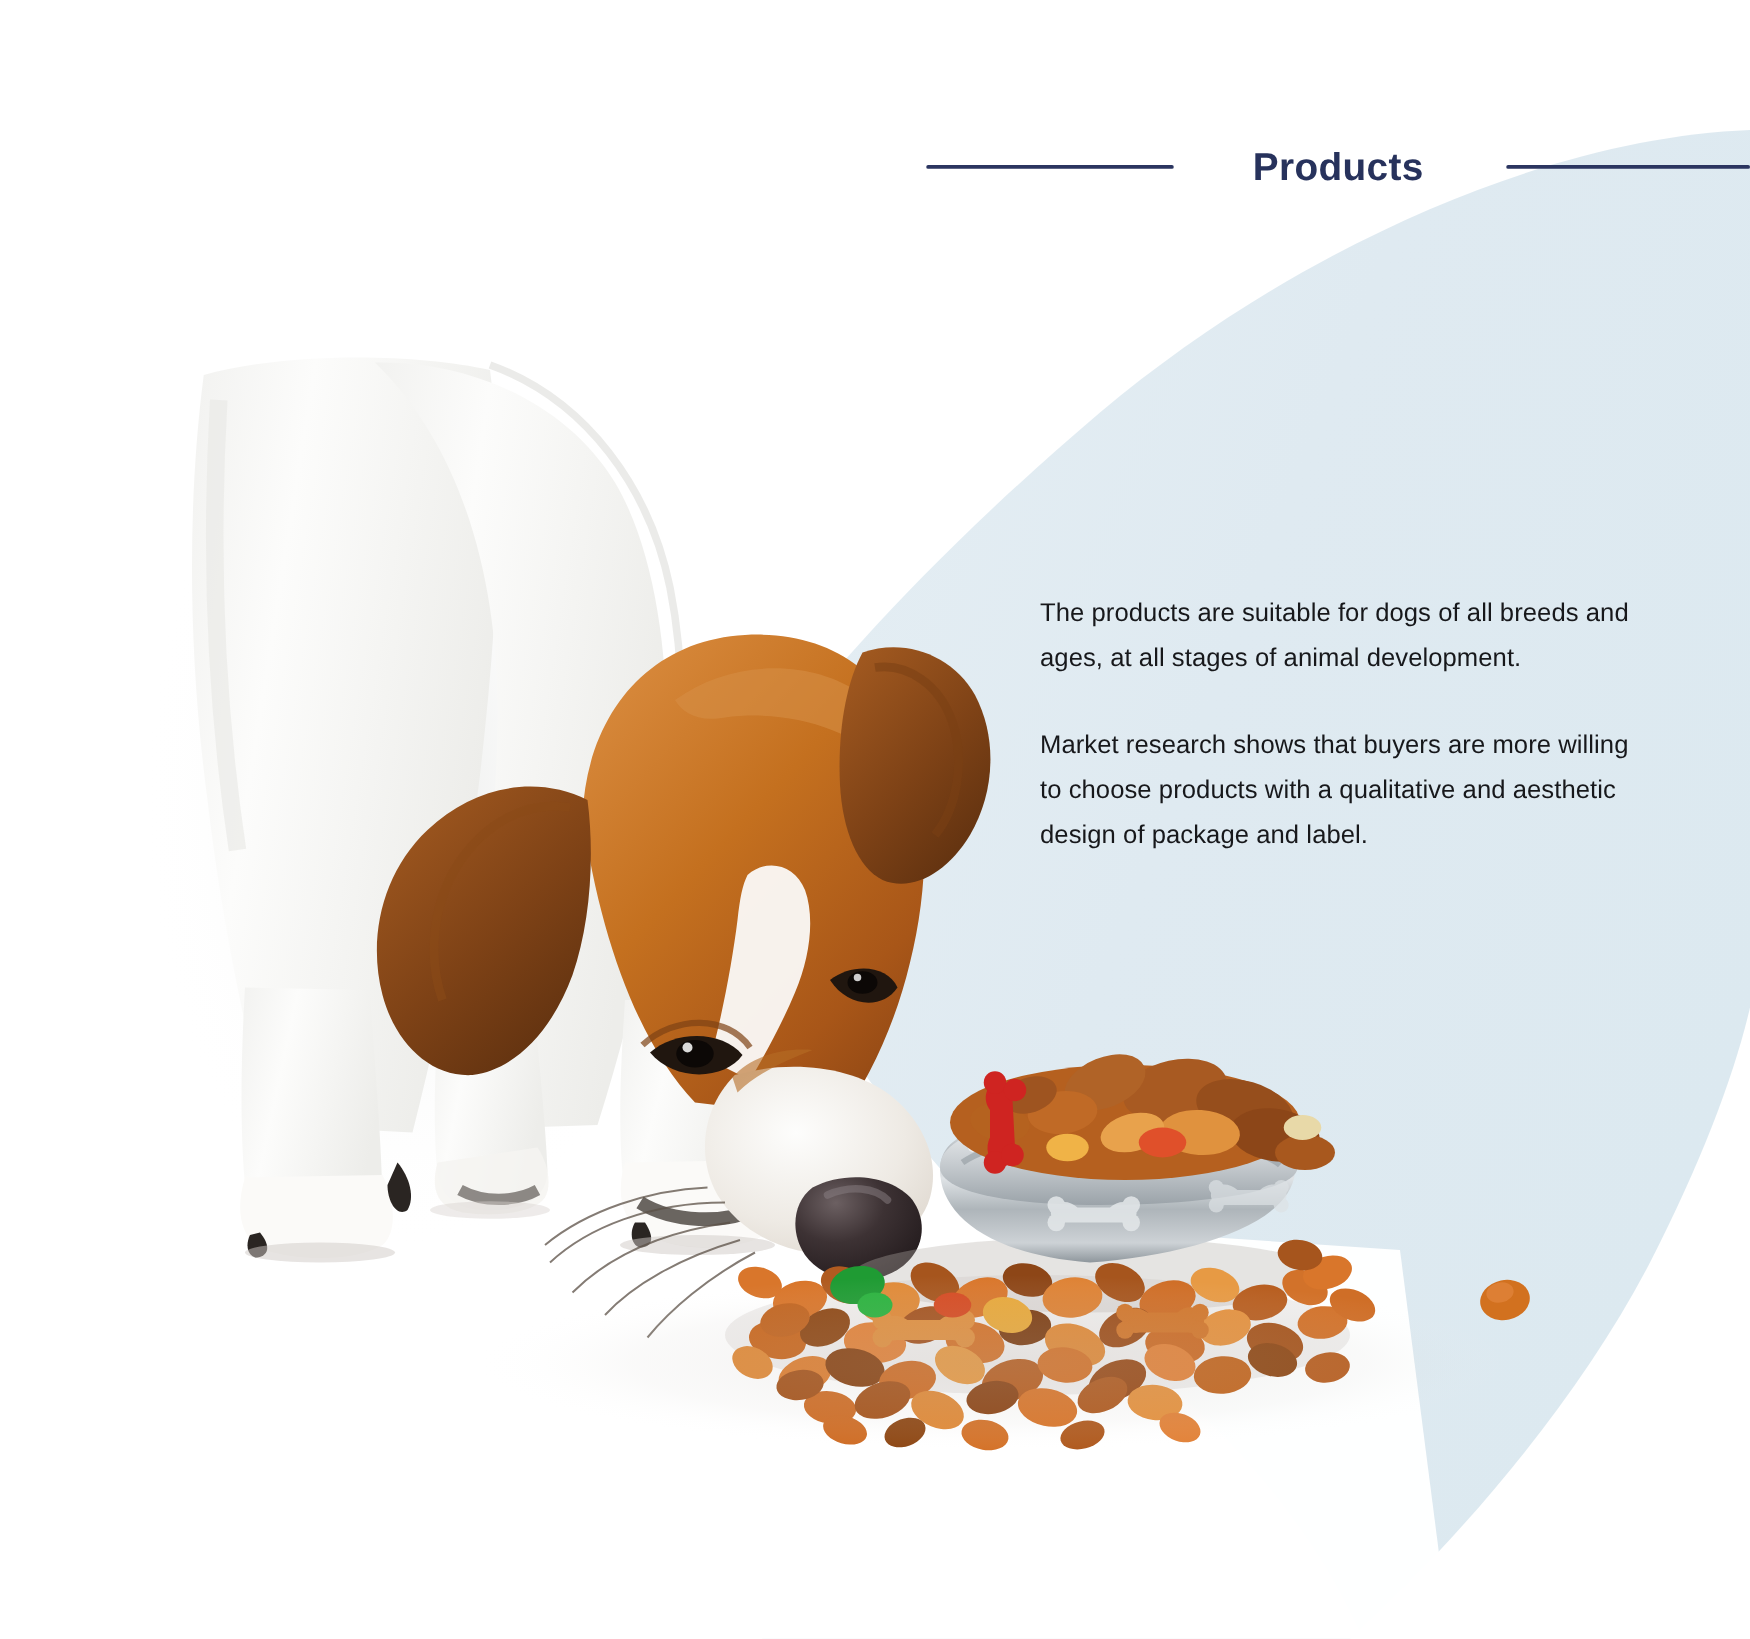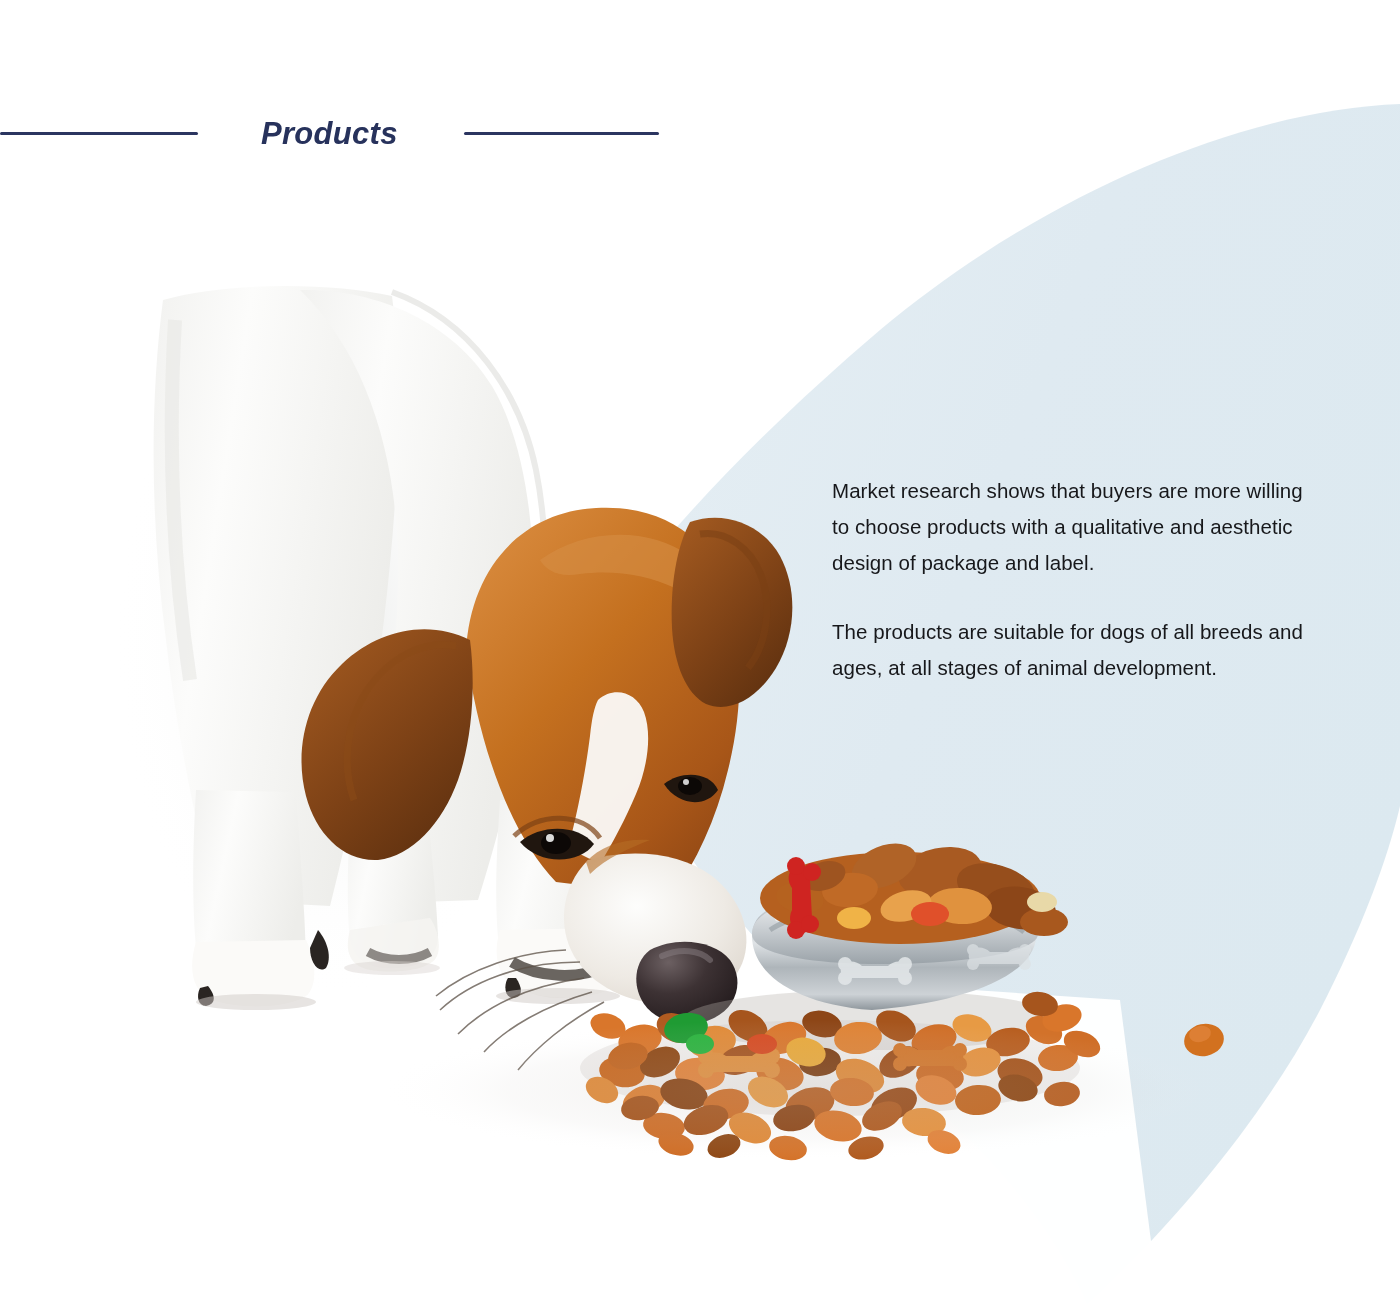--- a/index.html
+++ b/index.html
@@ -24,24 +24,23 @@
     pointer-events:none;
   }
 
   
   #header {
     position:absolute;
     left:0; top:118px;
     width:1400px;
     display:flex;
     align-items:center;
-    justify-content:flex-start;
+    justify-content:flex-end;
     gap:0;
     z-index:6;
-    font-style:italic;
   }
   .rule {
     height:3px;
     background:#2b3560;
     border-radius:2px;
   }
   #rule-left  { width:198px; margin-right:63px; }
   #rule-right { width:195px; margin-left:66px; }
   #page-title {
     font-size:31px;
@@ -458,17 +457,17 @@
       </g>
 
       <ellipse cx="1204" cy="1040" rx="20" ry="16" fill="#d2711f" transform="rotate(-12 1204 1040)"></ellipse>
       <ellipse cx="1200" cy="1034" rx="11" ry="8" fill="#e0833a" opacity="0.8" transform="rotate(-12 1200 1034)"></ellipse>
     </g>
 
     <ellipse cx="800" cy="1090" rx="420" ry="70" fill="url(#floorShadow)" opacity="0.5"></ellipse>
   </svg>
 
   <div id="copy">
+    <p>The products are suitable for dogs of all breeds and ages, at all stages of animal development.</p>
     <p>Market research shows that buyers are more willing to choose products with a qualitative and aesthetic design of package and label.</p>
-    <p>The products are suitable for dogs of all breeds and ages, at all stages of animal development.</p>
   </div>
 
 </div>
 
 </body></html>

